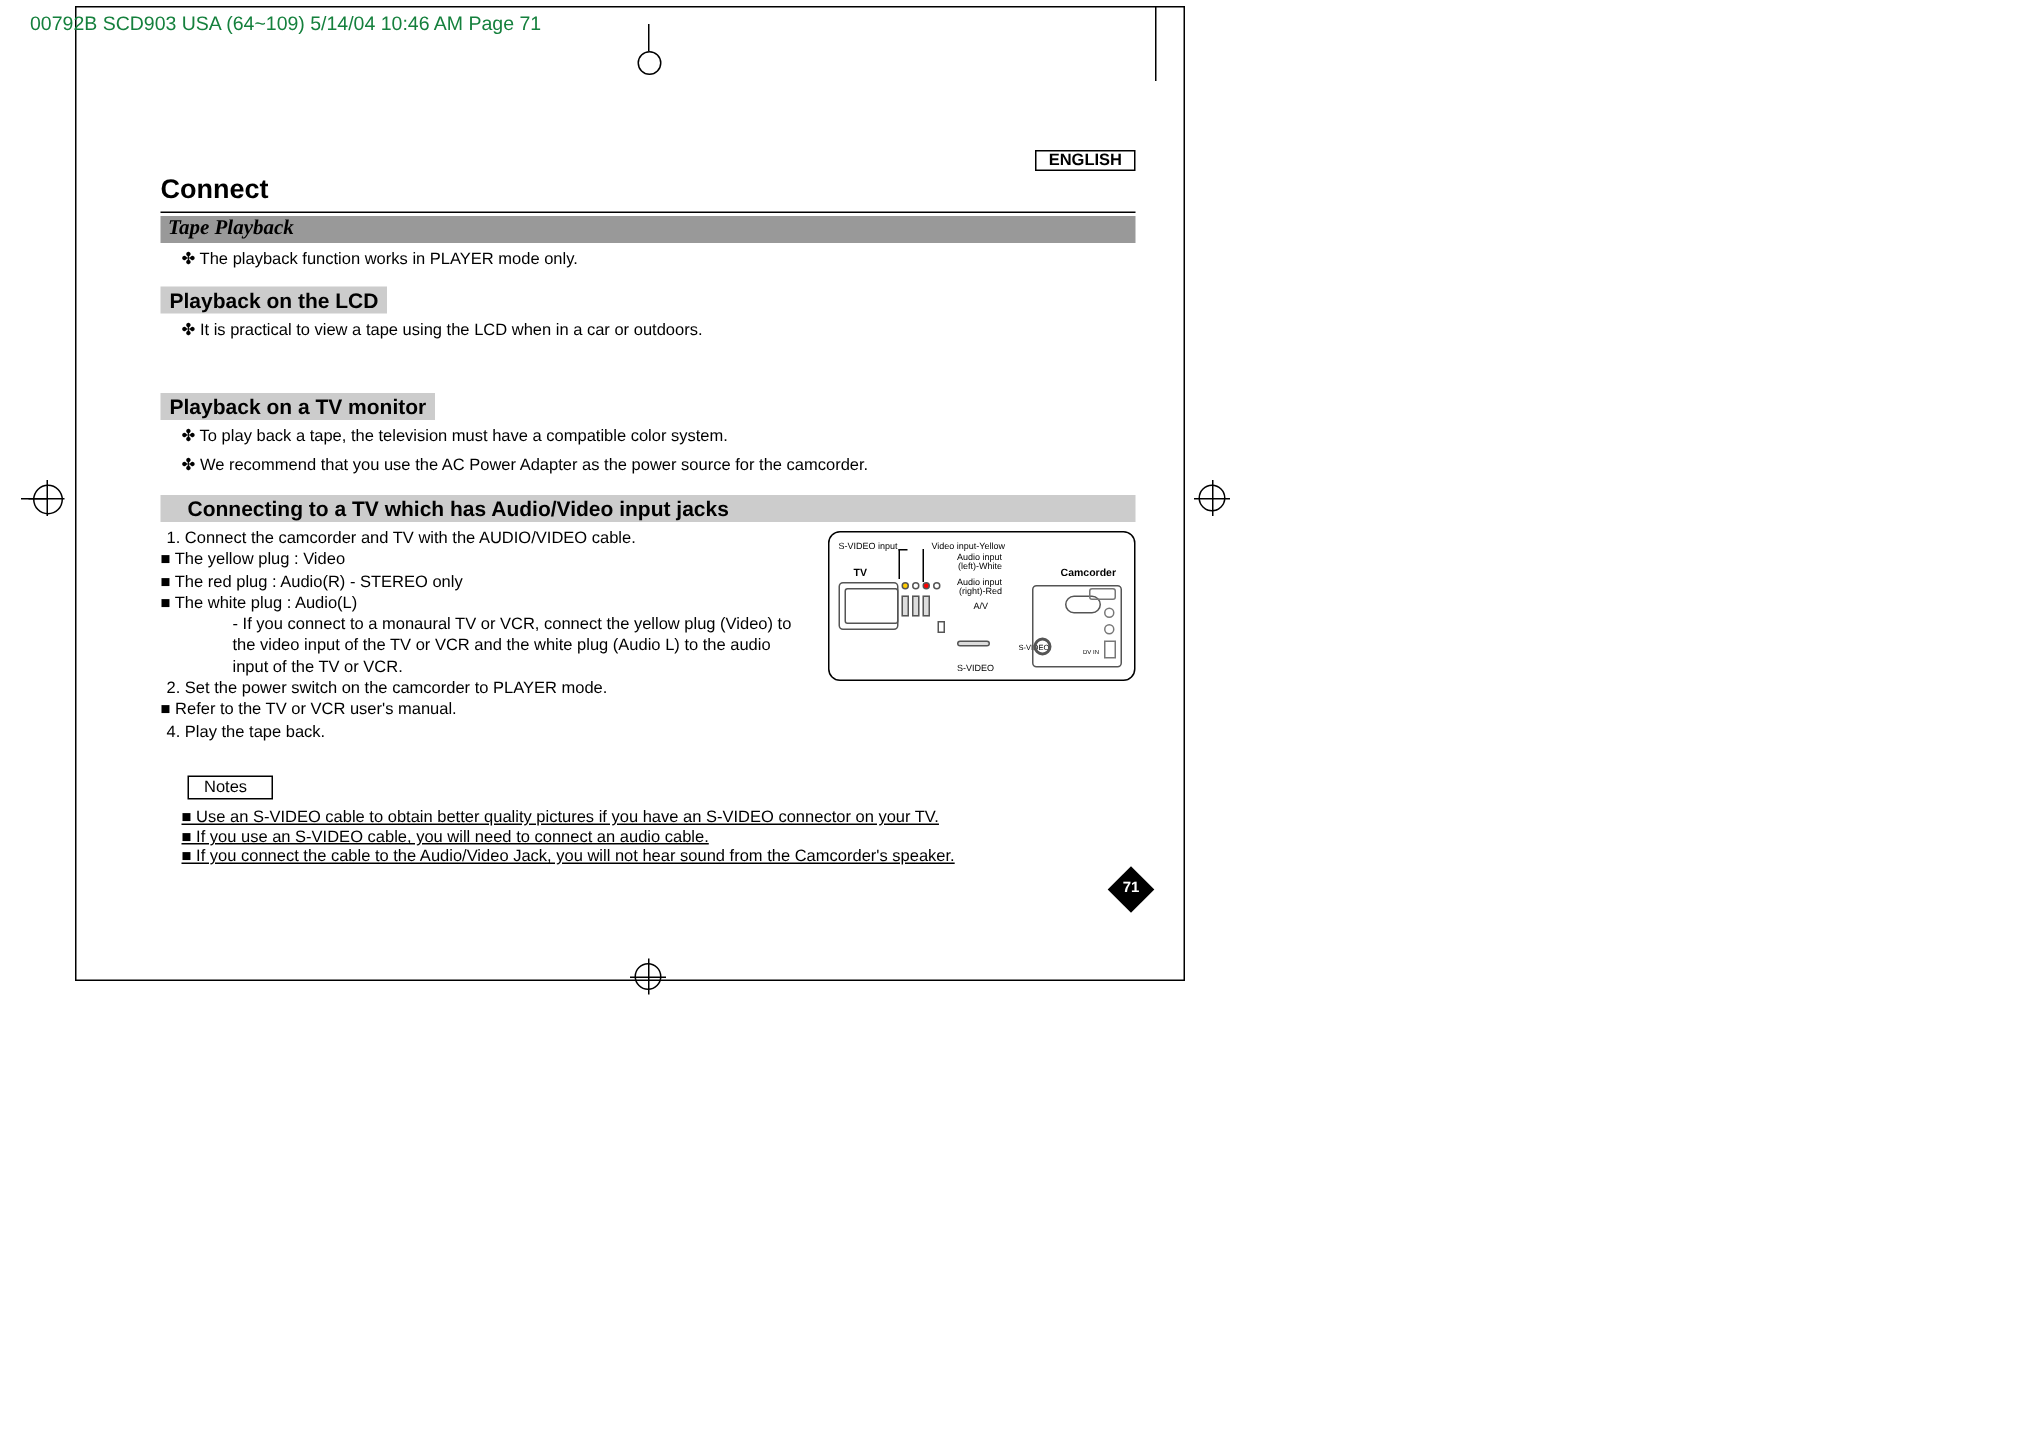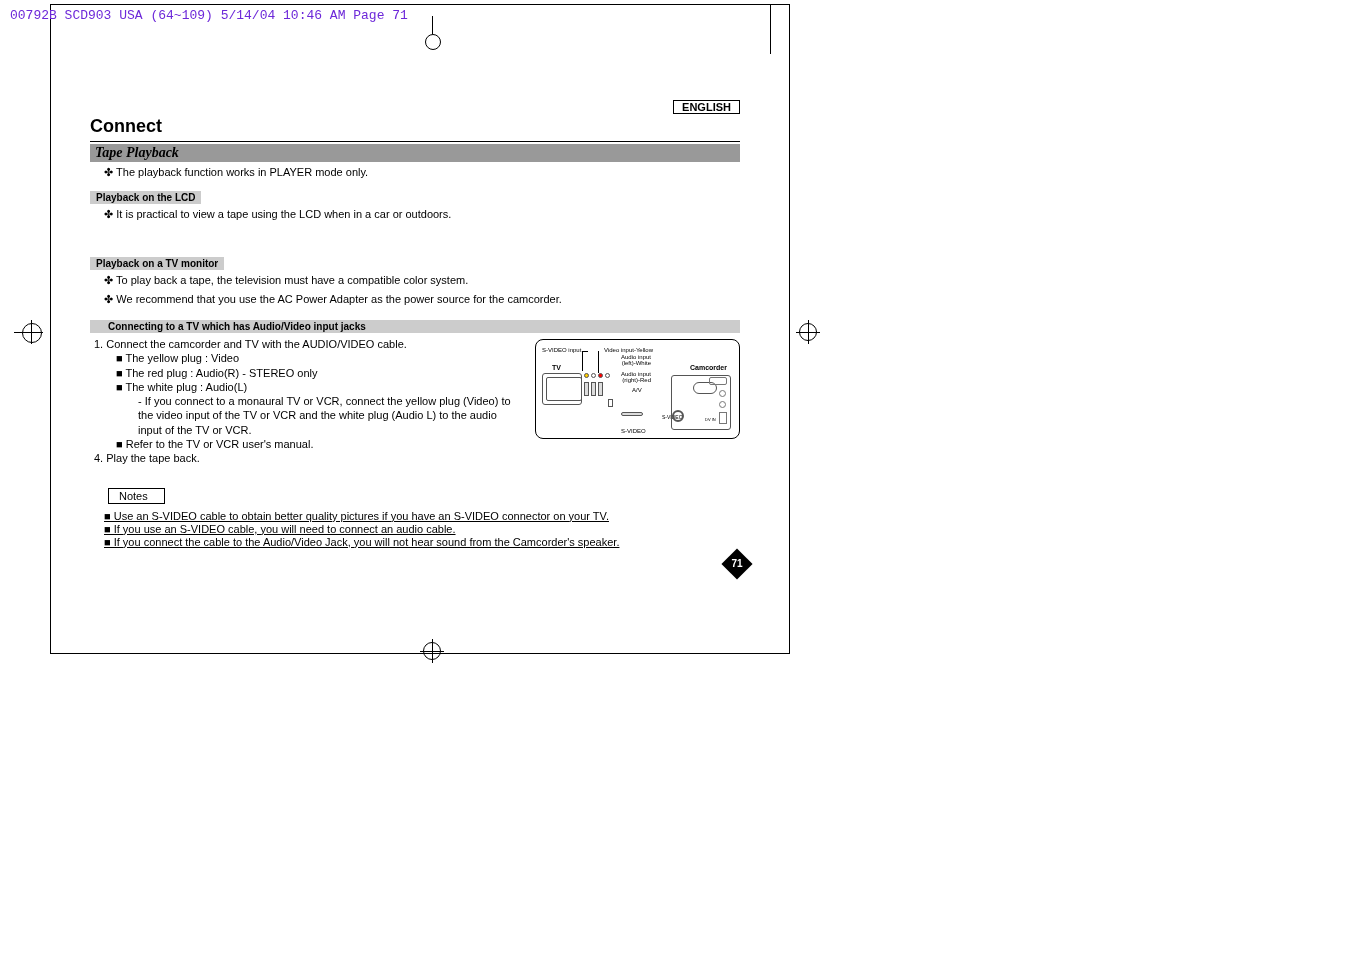--- a/index.html
+++ b/index.html
@@ -1,47 +1,47 @@
 <!DOCTYPE html>
 <html><head>
   <meta charset="utf-8">
   <style>
     * { margin: 0; padding: 0; box-sizing: border-box; }
     body { font-family: Arial, Helvetica, sans-serif; background: #fff; width: 1351px; height: 954px; position: relative; }
     .page-frame { position: absolute; left: 50px; top: 4px; width: 740px; height: 650px; border: 1px solid #000; }
-    .print-header { position: absolute; left: 10px; top: 8px; font-family: Liberation Mono, monospace; font-size: 13px; color: #6d28d9; }
+    .print-header { position: absolute; left: 20px; top: 8px; font-family: Liberation Sans, sans-serif; font-size: 13px; color: #15803d; }
     .crop-mark-top { position: absolute; left: 425px; top: 16px; width: 14px; height: 28px; }
     .crop-mark-top::before { content: ''; position: absolute; left: 7px; top: 0; width: 1px; height: 18px; background: #000; }
     .crop-mark-top::after { content: ''; position: absolute; left: 0; top: 18px; width: 14px; height: 14px; border: 1px solid #000; border-radius: 50%; }
     .crop-mark-left { position: absolute; left: 14px; top: 318px; width: 28px; height: 28px; }
     .crop-mark-left::before { content: ''; position: absolute; left: 0; top: 14px; width: 18px; height: 1px; background: #000; }
     .crop-mark-left::after { content: ''; position: absolute; left: 8px; top: 5px; width: 18px; height: 18px; border: 1px solid #000; border-radius: 50%; }
     .crop-mark-left .cross-v { position: absolute; left: 17px; top: 2px; width: 1px; height: 24px; background: #000; }
     .crop-mark-left .cross-h { position: absolute; left: 5px; top: 14px; width: 24px; height: 1px; background: #000; }
     .crop-mark-right { position: absolute; left: 799px; top: 318px; width: 28px; height: 28px; }
     .crop-mark-right .circ { position: absolute; left: 0px; top: 5px; width: 18px; height: 18px; border: 1px solid #000; border-radius: 50%; }
     .crop-mark-right .cross-v { position: absolute; left: 9px; top: 2px; width: 1px; height: 24px; background: #000; }
     .crop-mark-right .cross-h { position: absolute; left: -3px; top: 14px; width: 24px; height: 1px; background: #000; }
     .crop-mark-bottom { position: absolute; left: 418px; top: 642px; width: 28px; height: 28px; }
     .crop-mark-bottom .circ { position: absolute; left: 5px; top: 0; width: 18px; height: 18px; border: 1px solid #000; border-radius: 50%; }
     .crop-mark-bottom .cross-v { position: absolute; left: 14px; top: -3px; width: 1px; height: 24px; background: #000; }
     .crop-mark-bottom .cross-h { position: absolute; left: 2px; top: 9px; width: 24px; height: 1px; background: #000; }
     .top-trim { position: absolute; left: 770px; top: 4px; width: 1px; height: 50px; background: #000; }
-    .content { position: absolute; left: 90px; top: 100px; width: 650px; }
+    .content { position: absolute; left: 107px; top: 100px; width: 650px; }
     .lang-label { position: absolute; right: 0; top: 0; border: 1px solid #000; padding: 0 8px; font-size: 11px; font-weight: bold; }
     .page-title { font-size: 18px; font-weight: bold; margin-bottom: 4px; margin-top: 16px; }
     .title-rule { border: 0; border-top: 1px solid #000; margin-bottom: 2px; }
     .section-bar { background: #999; padding: 1px 5px; font-size: 14px; font-weight: bold; font-style: italic; font-family: Georgia, serif; margin-bottom: 4px; }
     .bullet-line { font-size: 11px; margin-left: 14px; margin-bottom: 6px; }
-    .sub-bar { background: #ccc; padding: 1px 6px; font-size: 10px; font-weight: bold; display: inline-block; margin-bottom: 4px; margin-top: 6px; }
+    .sub-bar { background: #ccc; padding: 1px 6px; font-size: 14px; font-weight: bold; display: inline-block; margin-bottom: 4px; margin-top: 6px; }
     .sub-bar-wide { display: block; padding-left: 18px; }
     .spacer { height: 24px; }
     .body-text { font-size: 11px; line-height: 1.3; }
     .num-item { margin-left: 4px; }
-    .square-item { margin-left: 26px; }
+    .square-item { }
     .dash-item { margin-left: 48px; }
     .content-row { display: flex; gap: 13px; }
     .content-left { flex: 1; }
     .content-right { width: 205px; padding-top: 2px; }
     .diagram-box { border: 1px solid #000; border-radius: 8px; width: 205px; height: 100px; position: relative; font-size: 6px; }
     .diagram-box .tv-label { position: absolute; left: 16px; top: 24px; font-size: 7px; font-weight: bold; }
     .diagram-box .camcorder-label { position: absolute; right: 12px; top: 24px; font-size: 7px; font-weight: bold; }
     .diagram-box .svideo-in { position: absolute; left: 6px; top: 7px; font-size: 6px; }
     .diagram-box .video-in { position: absolute; left: 68px; top: 7px; }
     .diagram-box .audio-lw { position: absolute; left: 85px; top: 14px; text-align: right; }
@@ -117,20 +117,21 @@
 
   <div class="sub-bar sub-bar-wide" style="margin-top:14px;">Connecting to a TV which has Audio/Video input jacks</div>
 
   <div class="content-row">
     <div class="content-left body-text">
       <div class="num-item">1.  Connect the camcorder and TV with the AUDIO/VIDEO cable.</div>
       <div class="square-item">■  The yellow plug : Video</div>
       <div class="square-item">■  The red plug : Audio(R) - STEREO only</div>
       <div class="square-item">■  The white plug : Audio(L)</div>
       <div class="dash-item" style="padding-right:8px;">-   If you connect to a monaural TV or VCR, connect the yellow plug (Video) to the video input of the TV or VCR and the white plug (Audio L) to the audio input of the TV or VCR.</div>
+      <div class="num-item">2.  Set the power switch on the camcorder to PLAYER mode.</div>
       <div class="square-item">■  Refer to the TV or VCR user's manual.</div>
       <div class="num-item">4.  Play the tape back.</div>
     </div>
     <div class="content-right">
       <div class="diagram-box">
         <div class="svideo-in">S-VIDEO input</div>
         <div class="video-in">Video input-Yellow</div>
         <div class="audio-lw">Audio input<br>(left)-White</div>
         <div class="audio-rr">Audio input<br>(right)-Red</div>
         <div class="tv-label">TV</div>

